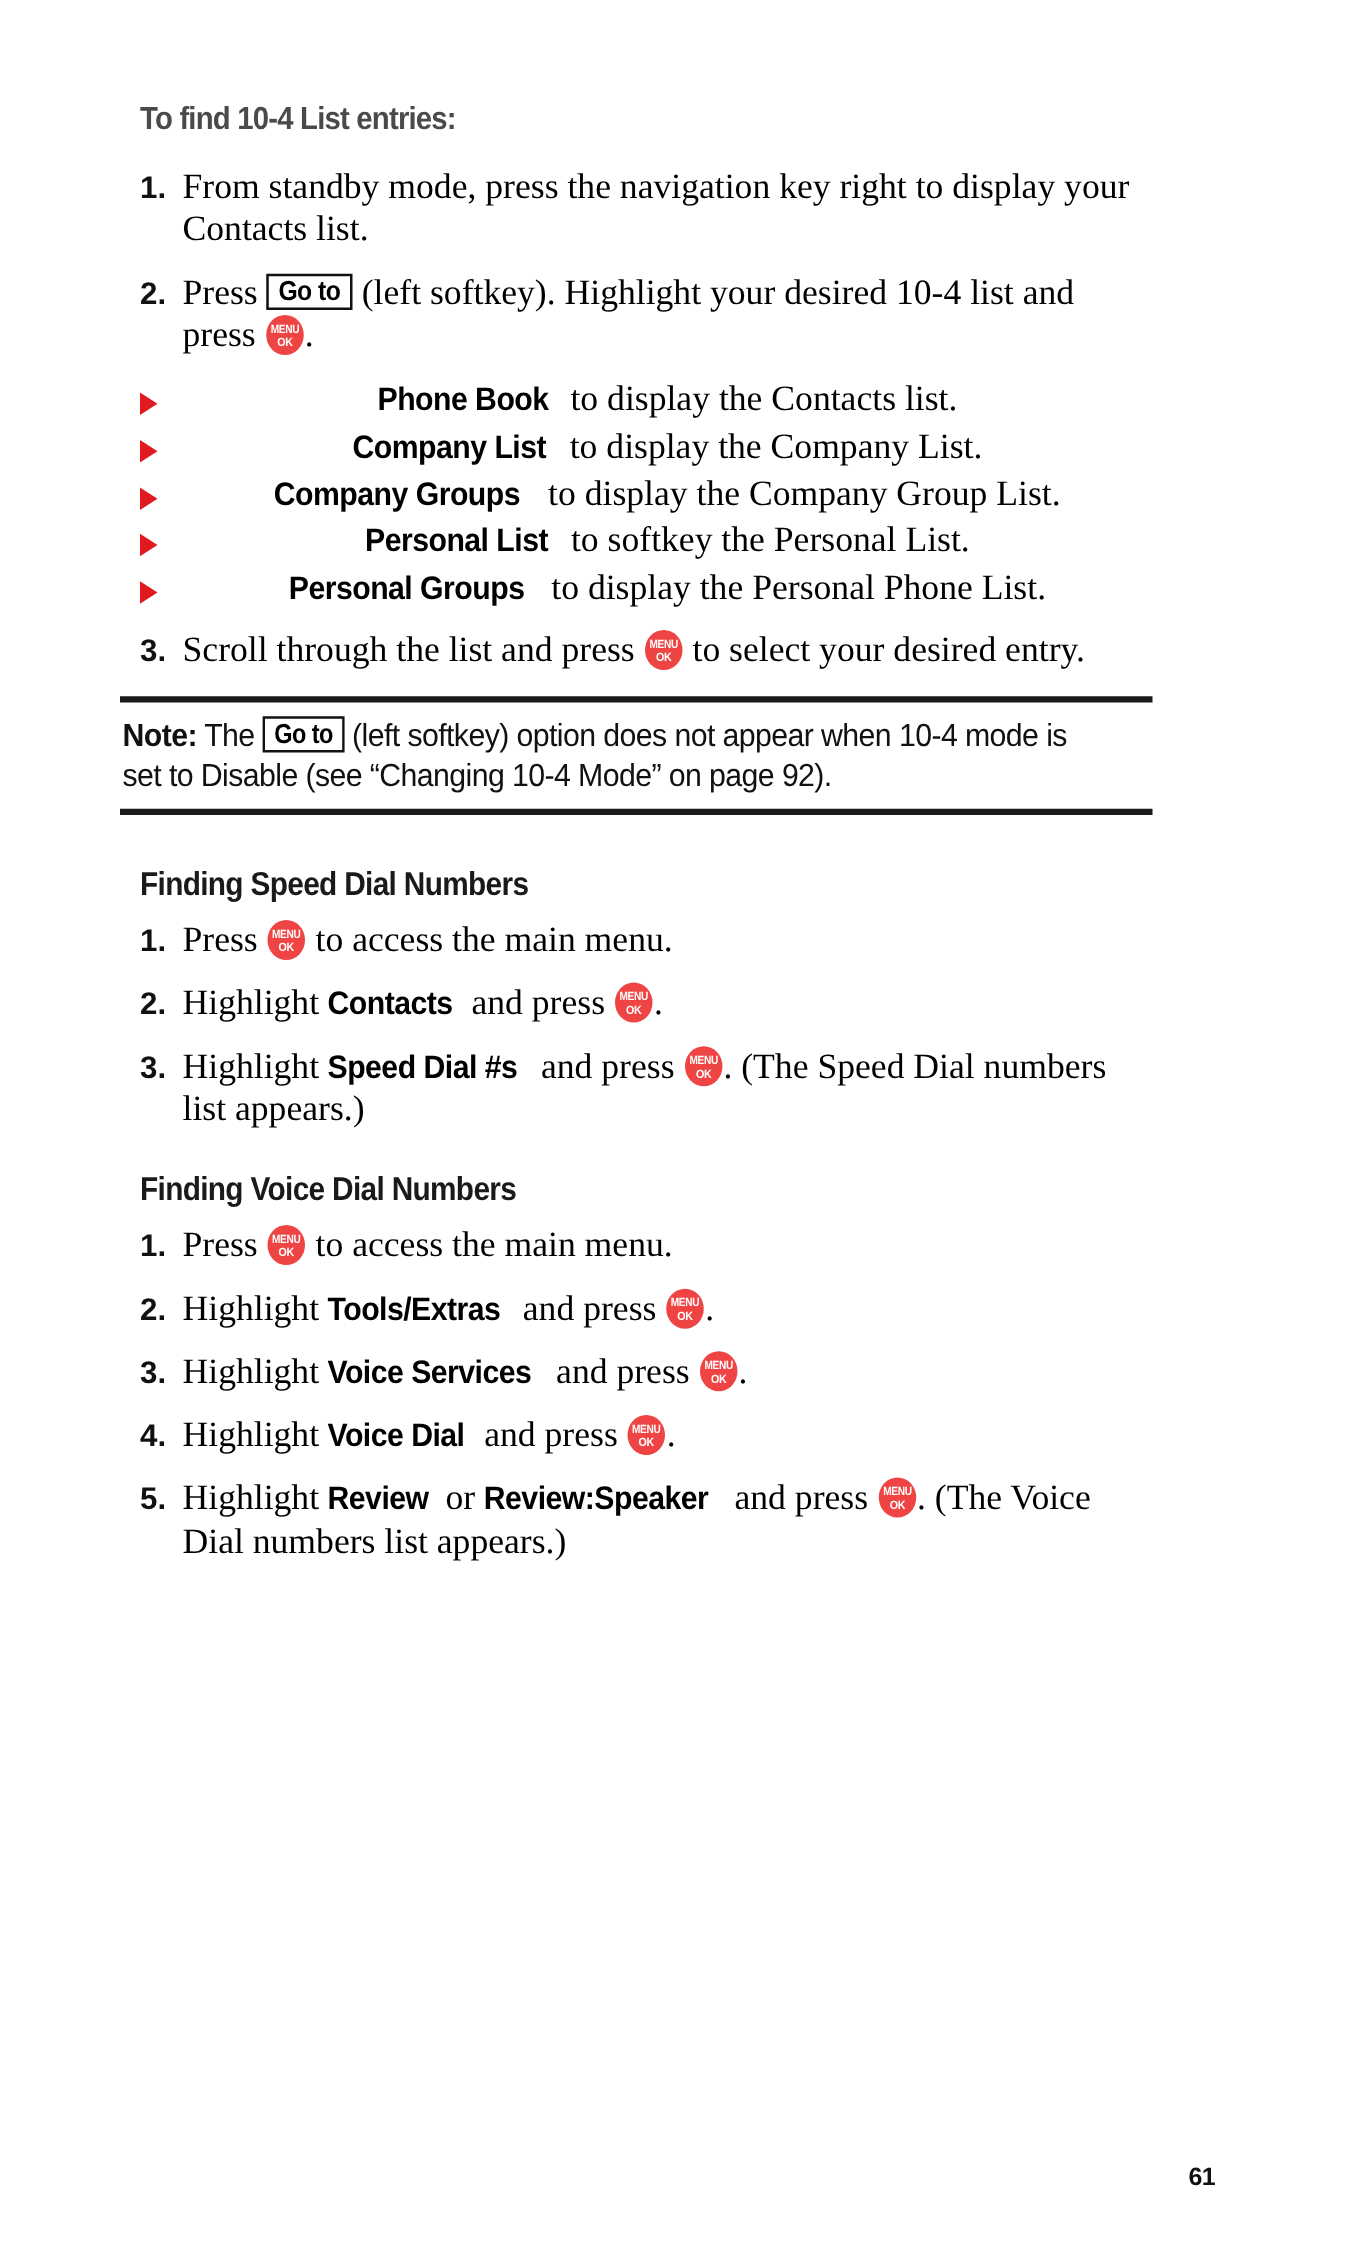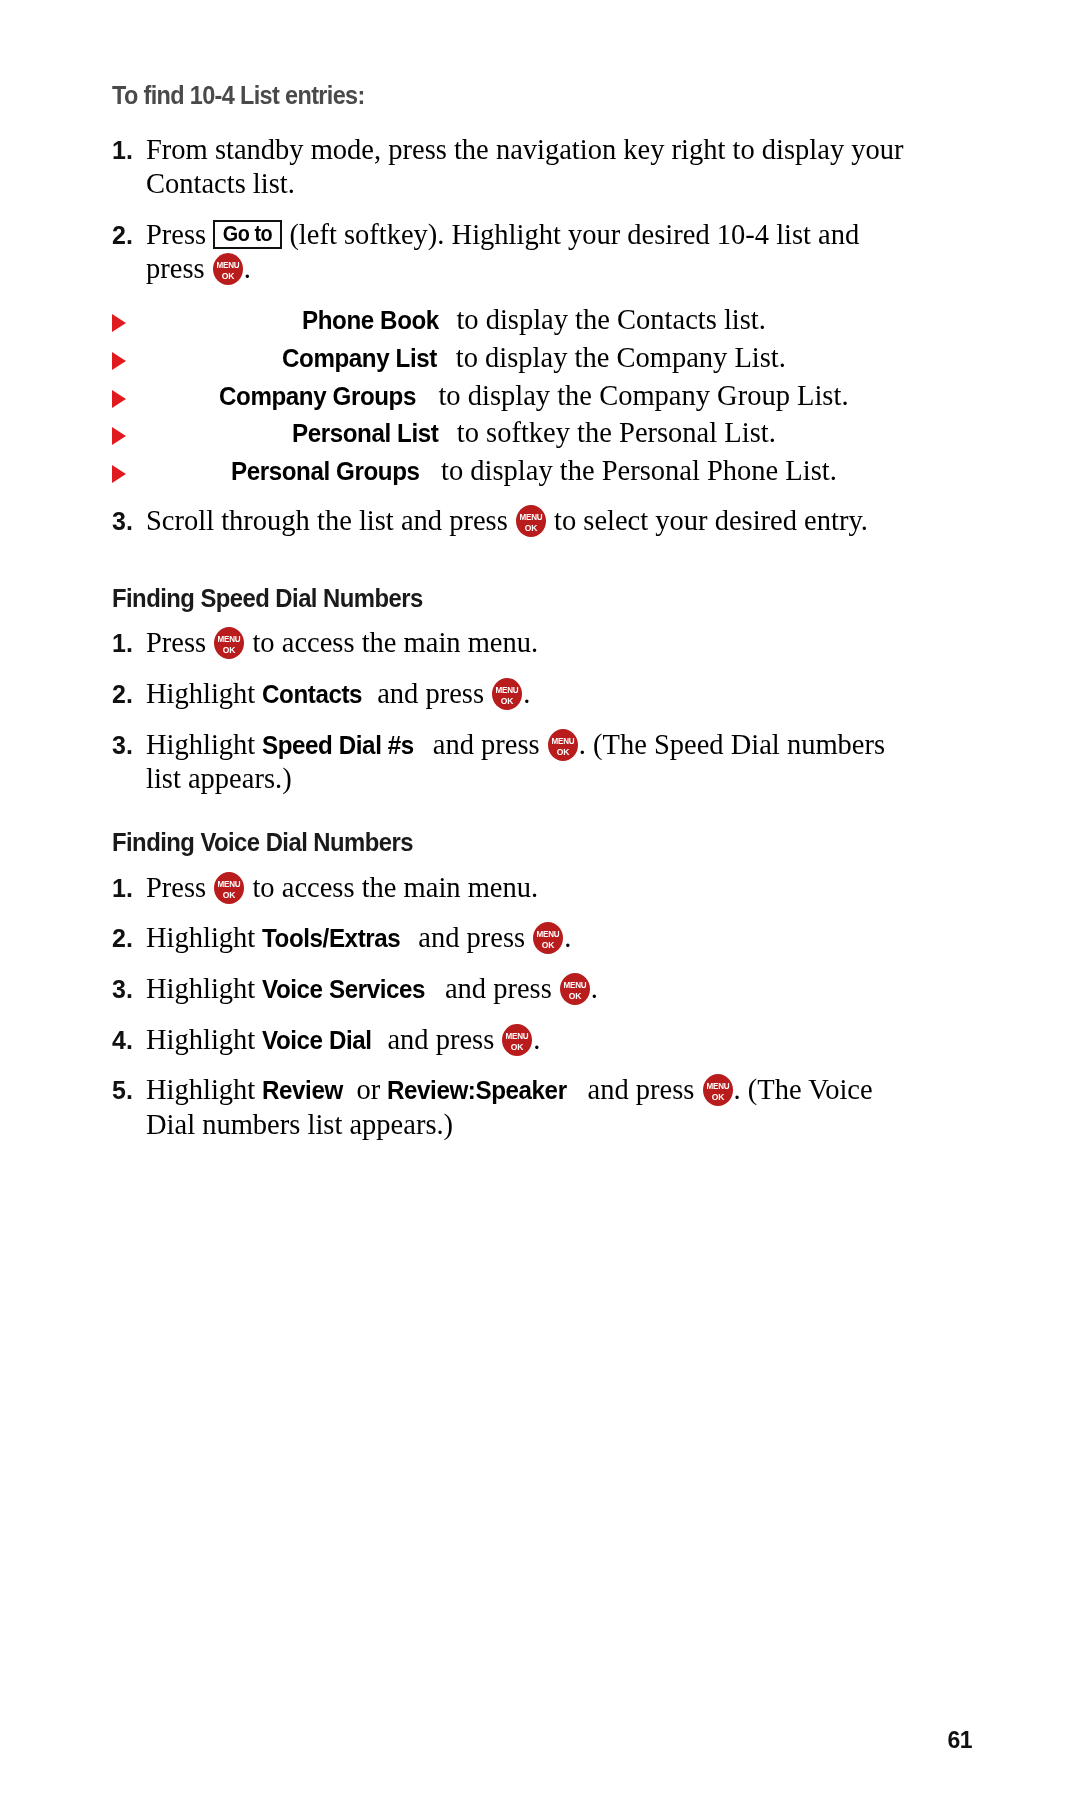--- a/index.html
+++ b/index.html
@@ -129,21 +129,21 @@
     position: relative;
     top: -2px;
   }
   .softkey span { display: inline-block; transform: scaleX(0.9); transform-origin: center; }
 
   
   .menukey {
     display: inline-block;
     width: 30px;
     height: 32px;
-    background: #b91c1c;
+    background: #ef4444;
     border-radius: 50%;
     vertical-align: -7px;
     position: relative;
     margin: 0 1px;
     overflow: hidden;
   }
   .menukey b, .menukey s {
     position: absolute;
     left: 0; right: 0;
     text-align: center;
@@ -175,21 +175,21 @@
   .note-body .lbl { font-weight: bold; }
   .note-inner { display: inline-block; transform: scaleX(0.95); transform-origin: left center; }
 
   
   .pageno {
     position: absolute;
     right: 108px;
     bottom: 46px;
     font-family: "Liberation Sans Narrow", "Liberation Sans", "DejaVu Sans", sans-serif;
     font-weight: bold;
-    font-size: 23px;
+    font-size: 20px;
     color: #111;
     letter-spacing: -0.5px;
   }
 
   .gap-sm { height: 12px; }
   .gap-md { height: 26px; }
   .gap-lg { height: 40px; }
 </style>
 </head>
 <body>
@@ -254,20 +254,25 @@
       <div class="bullet-body"><span class="mi">Personal Groups</span><span> to display the Personal Phone List.</span></div>
     </div>
 
     <div class="gap-sm"></div>
 
     <div class="step">
       <div class="step-num">3.</div>
       <div class="step-body"><span>Scroll through the list and press </span><span class="menukey"><b>MENU</b><s>OK</s></span><span> to select your desired entry.</span></div>
     </div>
 
+    <div class="note-wrap">
+      <div class="rule"></div>
+      <div class="note-body"><span class="note-inner"><span class="lbl">Note:</span><span> The </span><span class="softkey"><span>Go to</span></span><span> (left softkey) option does not appear when 10-4 mode is set to Disable (see “Changing 10-4 Mode” on page 92).</span></span></div>
+      <div class="rule"></div>
+    </div>
 
     <div class="gap-lg"></div>
 
     <div class="h-section">Finding Speed Dial Numbers</div>
 
     <div class="gap-sm"></div>
 
     <div class="step">
       <div class="step-num">1.</div>
       <div class="step-body"><span>Press </span><span class="menukey"><b>MENU</b><s>OK</s></span><span> to access the main menu.</span></div>

